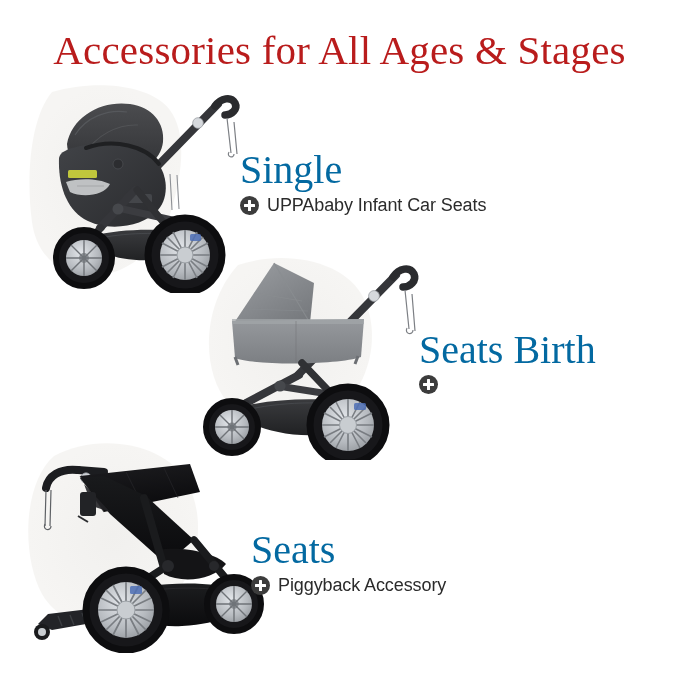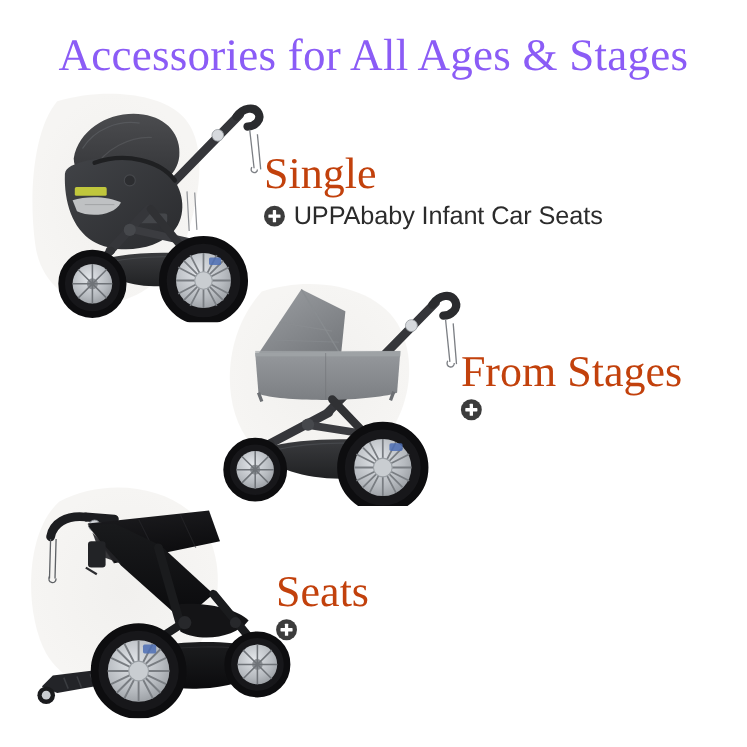--- a/index.html
+++ b/index.html
@@ -23,45 +23,46 @@
   #title {
     position: absolute;
     left: 0;
     top: 26px;
     width: 679px;
     text-align: center;
     font-family: "Liberation Serif", "DejaVu Serif", serif;
     font-size: 41px;
     font-weight: 400;
     letter-spacing: 0.2px;
-    color: #8b5cf6;
+    color: #b91c1c;
     white-space: nowrap;
   }
 
   
   .label-block { position: absolute; }
   .label-title {
     font-family: "Liberation Serif", "DejaVu Serif", serif;
     font-weight: 400;
     font-size: 40px;
-    color: #c2410c;
+    color: #0369a1;
     line-height: 1.02;
     white-space: nowrap;
+    margin-top: 12px;
   }
   .label-sub {
     display: flex;
     align-items: center;
     gap: 8px;
     margin-top: 4px;
     white-space: nowrap;
   }
   .label-sub-text {
     font-family: "Liberation Sans", sans-serif;
     font-weight: 300;
-    font-size: 23px;
+    font-size: 18px;
     color: #2b2b2b;
     letter-spacing: -0.1px;
   }
   .plus-badge {
     flex: 0 0 auto;
     width: 19px;
     height: 19px;
     border-radius: 50%;
     background: #3c3c3c;
     position: relative;
@@ -283,21 +284,21 @@
                    M158 157 L182 203 M182 157 L158 203 M146 168 L194 192 M194 168 L146 192"></path>
         </g>
         <circle cx="170" cy="180" r="8.5" fill="#c9cdd1" stroke="#9ba0a5" stroke-width="1"></circle>
         <rect x="176" y="158" width="12" height="7" rx="1.5" fill="#4e6fb5" opacity="0.85"></rect>
         <circle cx="170" cy="180" r="38" fill="none" stroke="#0d0d0f" stroke-width="7"></circle>
       </g>
     </svg>
   </div>
 
   <div class="label-block" id="block-frombirth">
-    <div class="label-title">From Stages</div>
+    <div class="label-title">Seats Birth</div>
     <div class="label-sub">
       <span class="plus-badge"></span>
     </div>
   </div>
 
   <div class="scene" id="scene-double">
     <svg viewBox="0 0 270 235" width="270" height="235" xmlns="http://www.w3.org/2000/svg" aria-hidden="true">
       <defs>
         <linearGradient id="s3-canopy" x1="0" y1="0" x2="0.3" y2="1">
           <stop offset="0" stop-color="#1d1d20"></stop>
@@ -393,16 +394,17 @@
         </g>
         <circle cx="216" cy="186" r="27" fill="none" stroke="#0d0d0f" stroke-width="6"></circle>
       </g>
     </svg>
   </div>
 
   <div class="label-block" id="block-double">
     <div class="label-title">Seats</div>
     <div class="label-sub">
       <span class="plus-badge"></span>
+      <span class="label-sub-text">Piggyback Accessory</span>
     </div>
   </div>
 
 </div>
 
 </body></html>

